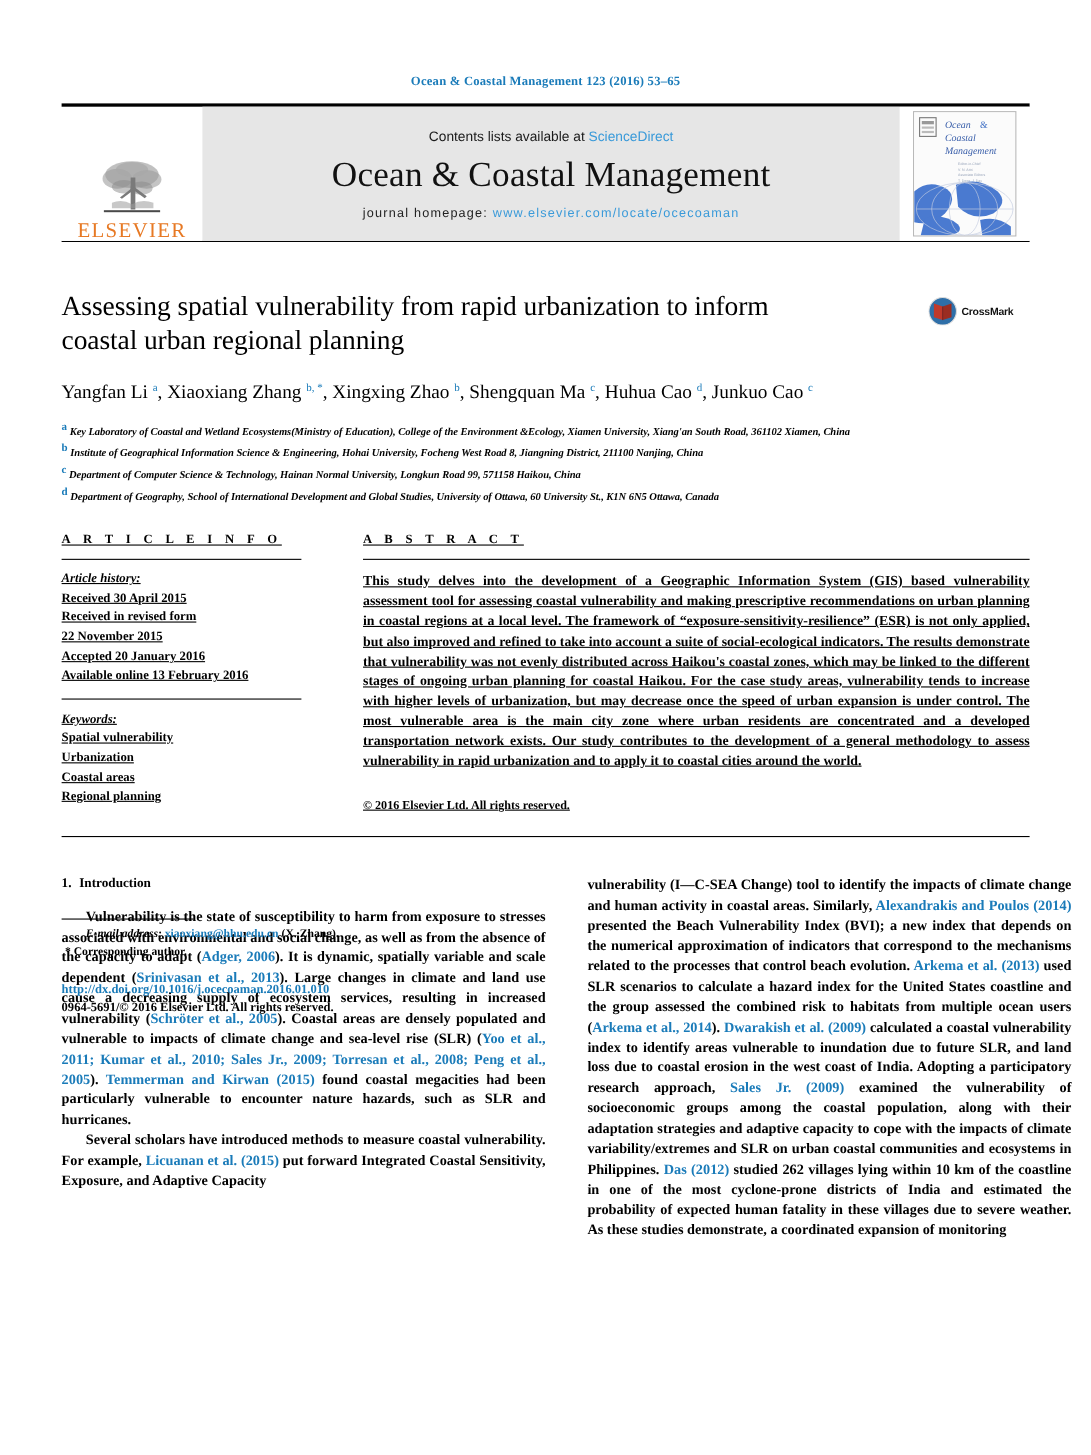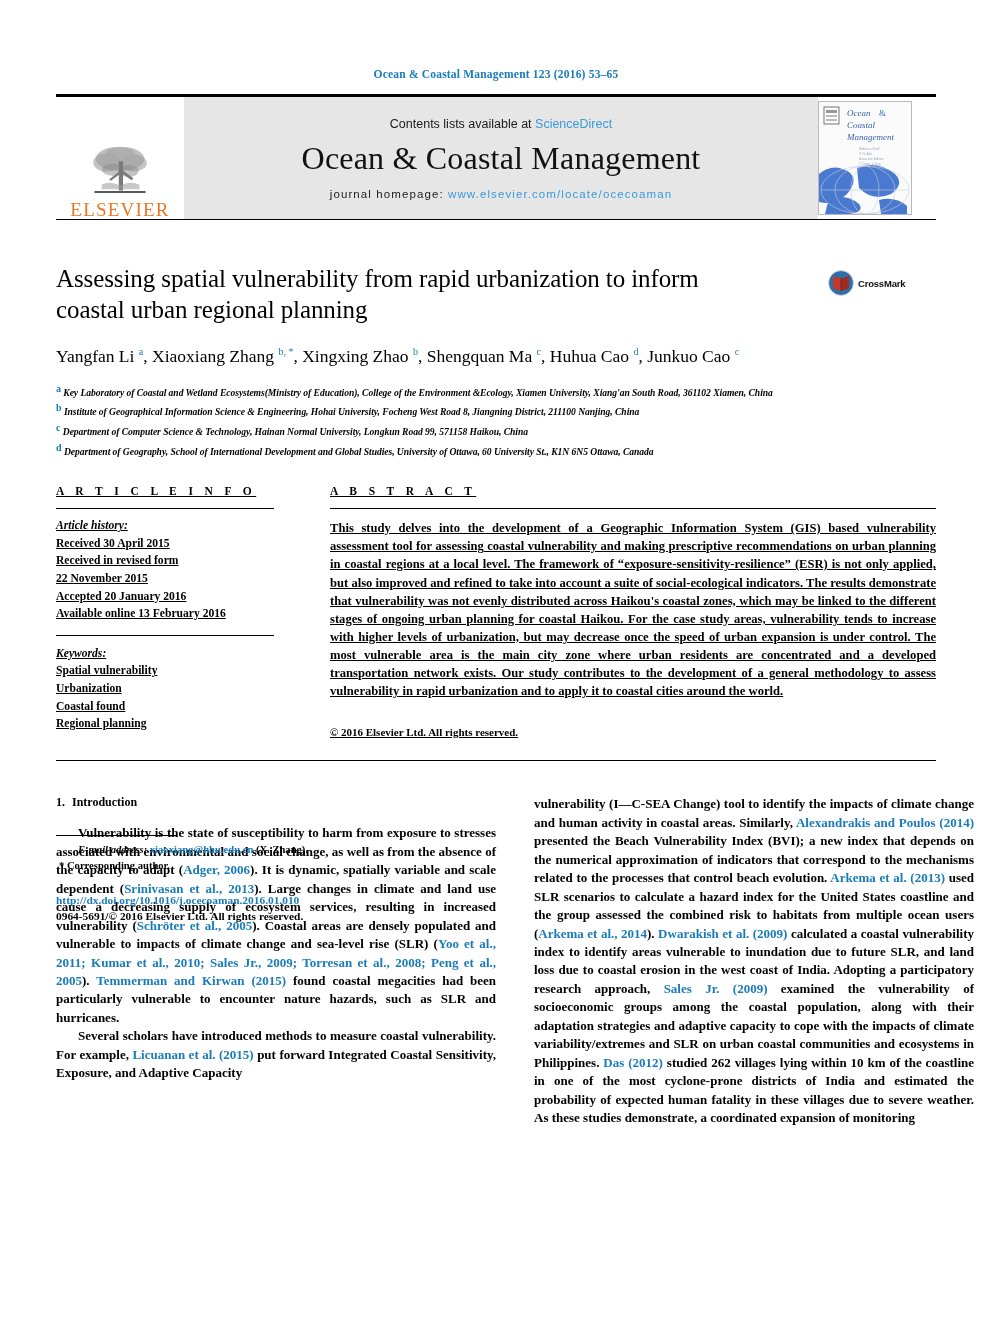--- a/index.html
+++ b/index.html
@@ -91,36 +91,36 @@
     letter-spacing: 1.1px;
     color: #222;
   }
   .homepage-line .url { color: #3a9ad9; }
   .mast-right {
     width: 118px;
     flex: 0 0 118px;
     background: #ffffff;
     display: flex;
     align-items: center;
-    justify-content: flex-start;
+    justify-content: center;
   }
   .cover-thumb {
     width: 92px;
     height: 112px;
     border: 1px solid #b9b9b9;
     position: relative;
     overflow: hidden;
     background: #fdfdfd;
   }
 
   
   .title-block { margin-top: 44px; position: relative; }
   .crossmark {
     position: absolute;
-    right: 16px;
+    right: 0;
     top: 6px;
     width: 92px;
     display: flex;
     align-items: center;
     gap: 4px;
   }
   .crossmark-label {
     font-family: "Liberation Sans", sans-serif;
     font-size: 9.5px;
     font-weight: bold;
@@ -386,21 +386,21 @@
         <div>Received 30 April 2015</div>
         <div>Received in revised form</div>
         <div>22 November 2015</div>
         <div>Accepted 20 January 2016</div>
         <div>Available online 13 February 2016</div>
       </div>
       <div class="kw-block info-body">
         <div class="lbl">Keywords:</div>
         <div>Spatial vulnerability</div>
         <div>Urbanization</div>
-        <div>Coastal found</div>
+        <div>Coastal areas</div>
         <div>Regional planning</div>
       </div>
     </div>
 
     <div class="col-abstract">
       <div class="sec-head">A B S T R A C T</div>
       <div class="rule"></div>
       <div class="abs-body">This study delves into the development of a Geographic Information System (GIS) based vulnerability assessment tool for assessing coastal vulnerability and making prescriptive recommendations on urban planning in coastal regions at a local level. The framework of “exposure-sensitivity-resilience” (ESR) is not only applied, but also improved and refined to take into account a suite of social-ecological indicators. The results demonstrate that vulnerability was not evenly distributed across Haikou's coastal zones, which may be linked to the different stages of ongoing urban planning for coastal Haikou. For the case study areas, vulnerability tends to increase with higher levels of urbanization, but may decrease once the speed of urban expansion is under control. The most vulnerable area is the main city zone where urban residents are concentrated and a developed transportation network exists. Our study contributes to the development of a general methodology to assess vulnerability in rapid urbanization and to apply it to coastal cities around the world.</div>
       <div class="copyright">© 2016 Elsevier Ltd. All rights reserved.</div>
     </div>

